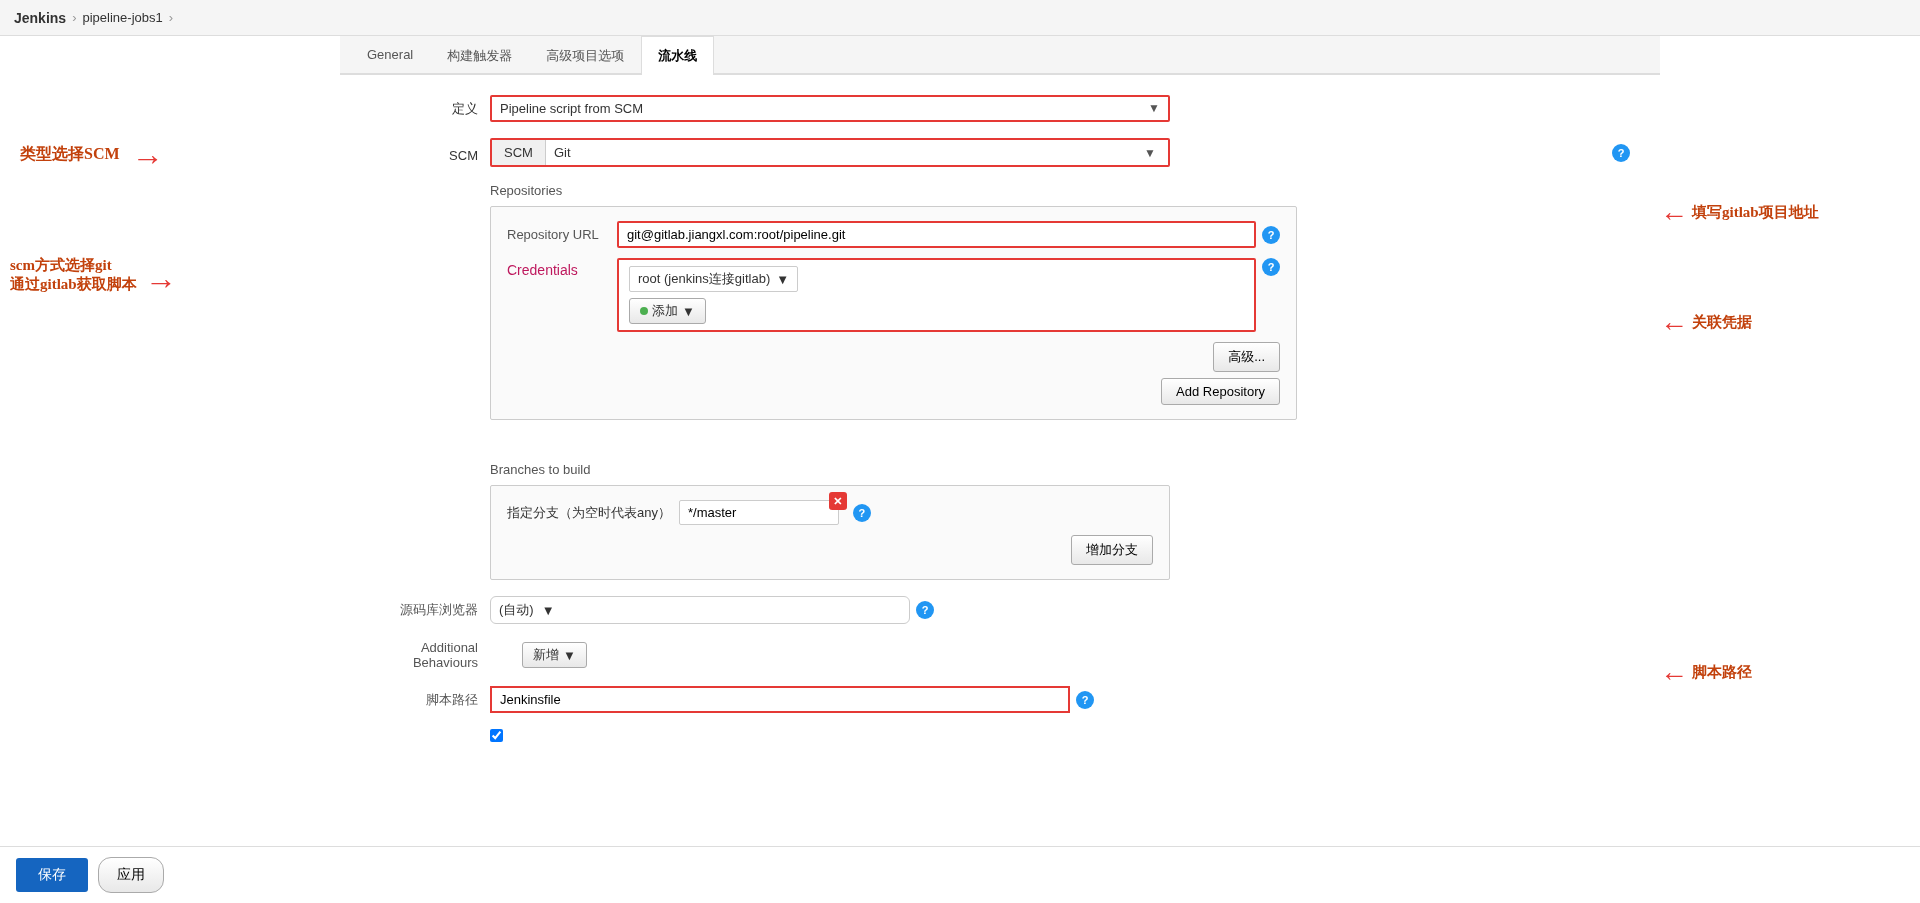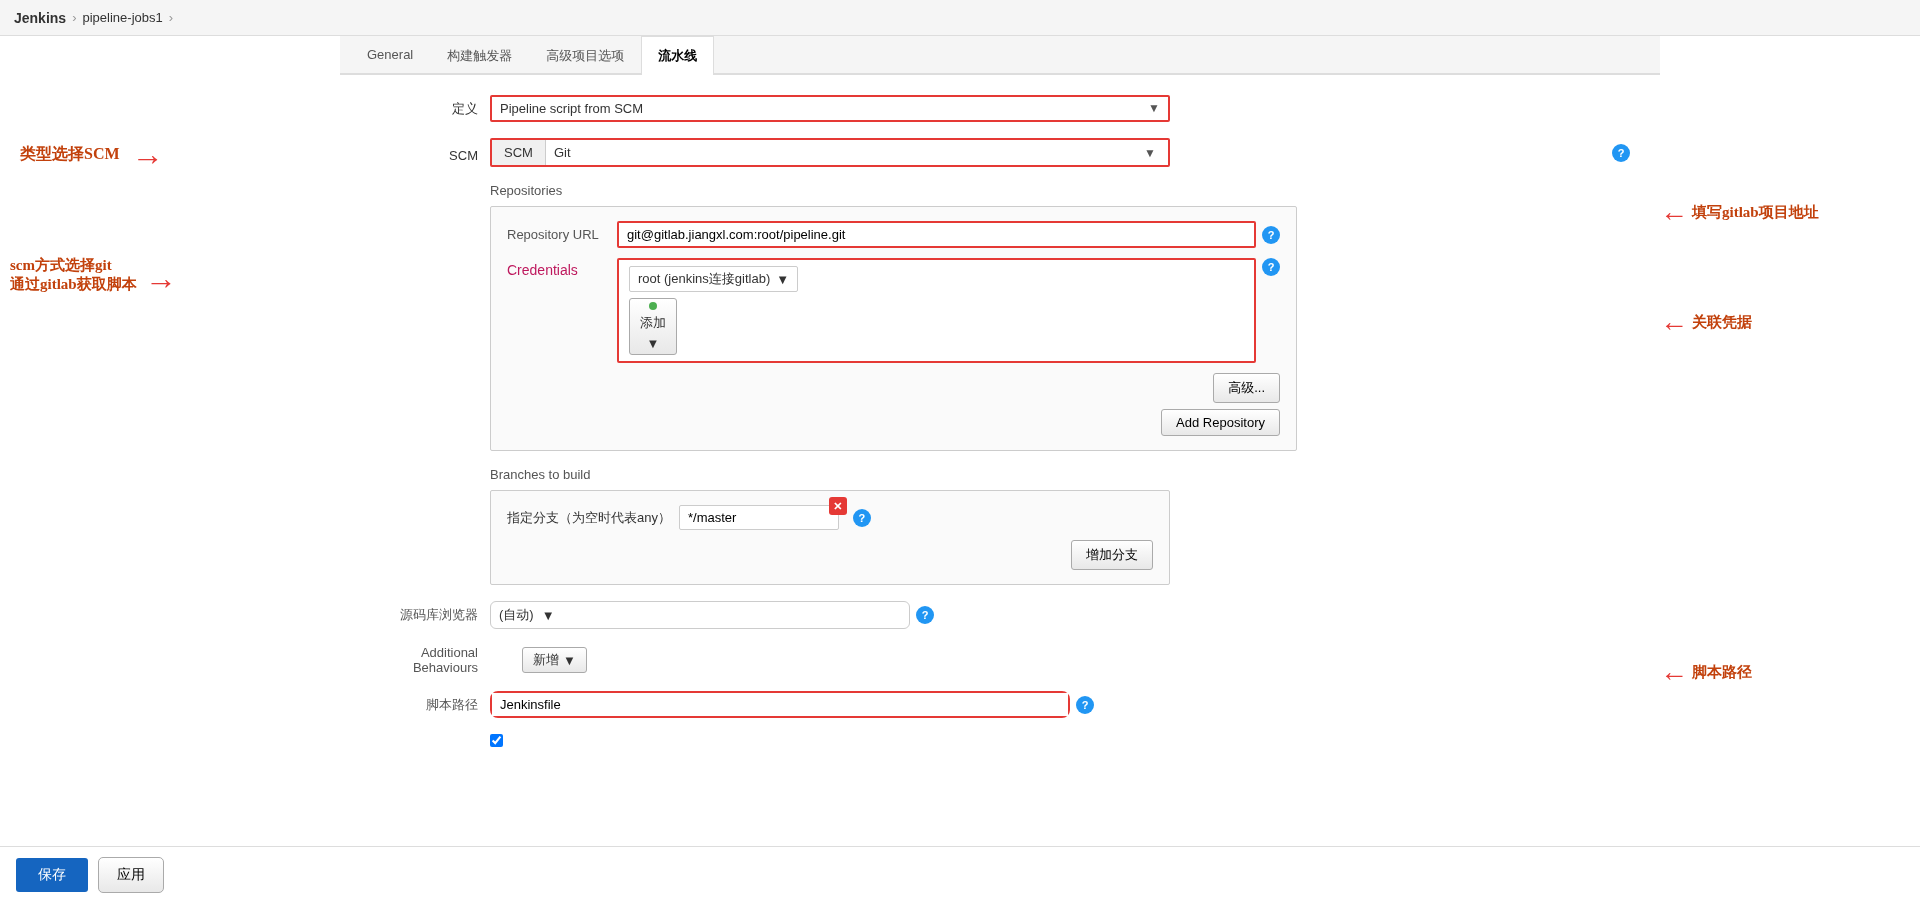--- a/index.html
+++ b/index.html
@@ -140,21 +140,21 @@
     
     .action-btns {
       display: flex; flex-direction: column; align-items: flex-end; gap: 6px;
       margin-top: 10px;
     }
     .btn-default {
       background: linear-gradient(to bottom, #fff, #e8e8e8);
       border: 1px solid #aaa; border-radius: 3px;
       padding: 5px 14px; font-size: 13px; cursor: pointer;
     }
-    .branches-label { font-size: 13px; color: #555; margin-bottom: 8px; }
+    .branches-label { font-size: 13px; color: #555; margin-bottom: 8px; margin-top: 26px; }
     .branches-box {
       border: 1px solid #ccc; border-radius: 2px;
       background: #fafafa; padding: 14px 16px;
     }
     .branch-row {
       display: flex; align-items: center; gap: 8px; margin-bottom: 10px;
     }
     .branch-cn-label { font-size: 13px; color: #333; }
     .branch-input-wrap {
       position: relative;
@@ -201,42 +201,42 @@
 
     
     .script-row {
       display: flex; align-items: center; margin-bottom: 16px;
     }
     .script-label {
       width: 120px; min-width: 120px; text-align: right;
       padding-right: 12px; font-size: 13px; color: #555;
     }
     .script-input-wrap {
-      border: 2px solid #e53935; border-radius: 8px;
+      border: 2px solid #e53935; border-radius: 0;
       flex: 1;
     }
     .script-input {
       border: none; outline: none; padding: 4px 8px;
       font-size: 13px; width: 100%; background: #fff;
     }
 
     
     .bottom-bar {
       position: fixed; bottom: 0; left: 0; right: 0;
       background: #fff; border-top: 1px solid #ddd;
       display: flex; align-items: center; gap: 10px;
       padding: 10px 16px; z-index: 100;
     }
     .btn-save {
       background: #1565c0; color: #fff; border: none;
       border-radius: 3px; padding: 8px 22px; font-size: 14px; cursor: pointer;
     }
     .btn-apply {
       background: linear-gradient(to bottom, #fff, #e8e8e8);
-      border: 1px solid #aaa; border-radius: 5px;
+      border: 1px solid #aaa; border-radius: 13px;
       padding: 8px 18px; font-size: 14px; cursor: pointer;
     }
 
     
     .anno-text {
       font-size: 16px; color: #c2410c; font-weight: bold; font-family: Liberation Serif, serif;
     }
 
     
     .page-wrapper {
@@ -323,21 +323,21 @@
               <div class="creds-row">
                 <div class="creds-label">Credentials</div>
                 <div style="flex:1;">
                   <div class="creds-inner">
                     <div class="creds-select-row">
                       <div class="creds-select">
                         <span>root (jenkins连接gitlab)</span>
                         <span>▼</span>
                       </div>
                     </div>
-                    <div class="add-btn" style="display:inline-flex;flex-direction:column;">
+                    <div class="add-btn" style="display:inline-flex;">
                       <span class="add-btn-dot"></span>
                       <span>添加</span>
                       <span>▼</span>
                     </div>
                   </div>
                 </div>
                 <span class="help-icon" style="margin-left:6px;">?</span>
               </div>
 
               <div class="action-btns">

